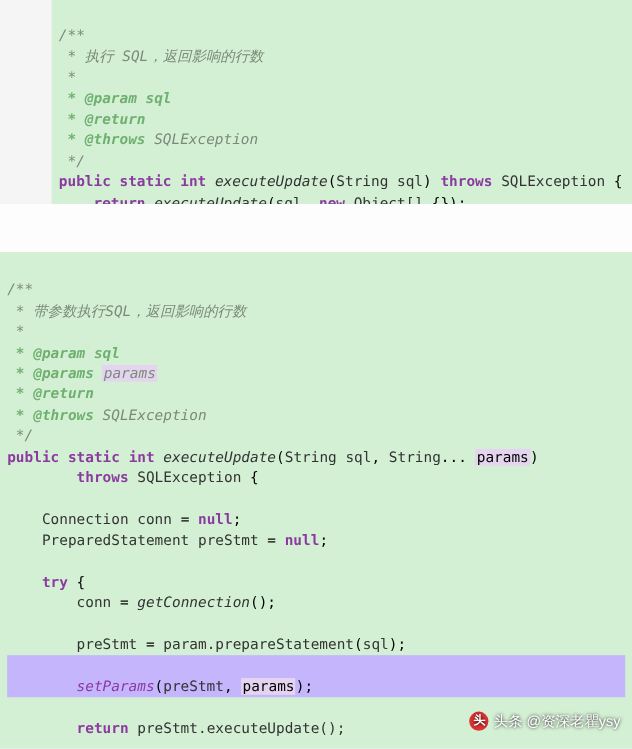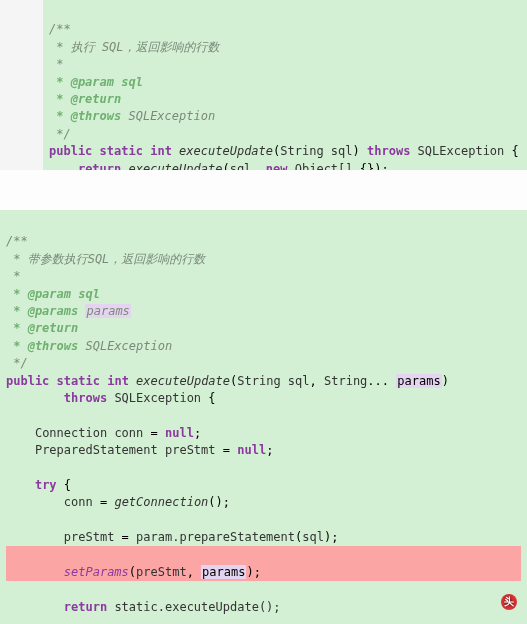--- a/index.html
+++ b/index.html
@@ -23,21 +23,21 @@
   .gap { height: 40px; background: #fdfdfd; }
   .block2 { height: 414px; padding-top: 6px; }
   .c-comment { color: #7a8a7a; font-style: italic; }
   .c-keyword { color: #8b3aa0; font-weight: bold; }
   .c-method { font-style: italic; color: #333; }
   .c-call { font-style: italic; color: #333; }
   .c-call2 { font-style: italic; color: #8b3aa0; }
   .c-plain { color: #333; }
   .c-hl { background: #e5d4f0; padding: 0 1px; }
   .c-tag { color: #6fb070; font-weight: bold; font-style: italic; }
-  .hl-line { background: #fca5a5; display: inline-block; width: 100%; }
+  .hl-line { background: #c4b5fd; display: inline-block; width: 100%; }
   .watermark {
     position: absolute;
     right: 10px;
     bottom: 14px;
     color: #fff;
     font-family: Arial, sans-serif;
     font-size: 12px;
     display: flex;
     align-items: center;
     gap: 4px;
@@ -83,23 +83,24 @@
 <span>    <span class="c-plain">Connection</span> <span class="c-plain">conn</span> <span>=</span> <span class="c-keyword">null</span><span>;</span></span>
 <span>    <span class="c-plain">PreparedStatement</span> <span class="c-plain">preStmt</span> <span>=</span> <span class="c-keyword">null</span><span>;</span></span>
 
 <span>    <span class="c-keyword">try</span> <span>{</span></span>
 <span>        <span class="c-plain">conn</span> <span>=</span> <span class="c-call">getConnection</span><span>();</span></span>
 
 <span>        <span class="c-plain">preStmt</span> <span>=</span> <span class="c-plain">param.prepareStatement</span>(<span class="c-plain">sql</span><span>);</span></span>
 <span class="hl-line">
         <span class="c-call2">setParams</span>(<span class="c-plain">preStmt</span>, <span class="c-hl">params</span><span>);</span></span>
 
-<span>        <span class="c-keyword">return</span> <span class="c-plain">static.executeUpdate();</span></span>
+<span>        <span class="c-keyword">return</span> <span class="c-plain">preStmt.executeUpdate();</span></span>
 
 
 
 
 
 </div>
 
 <div class="watermark">
   <span class="wm-icon">头</span>
+  <span>头条 @资深老瞿ysy</span>
 </div>
 
 </body></html>

